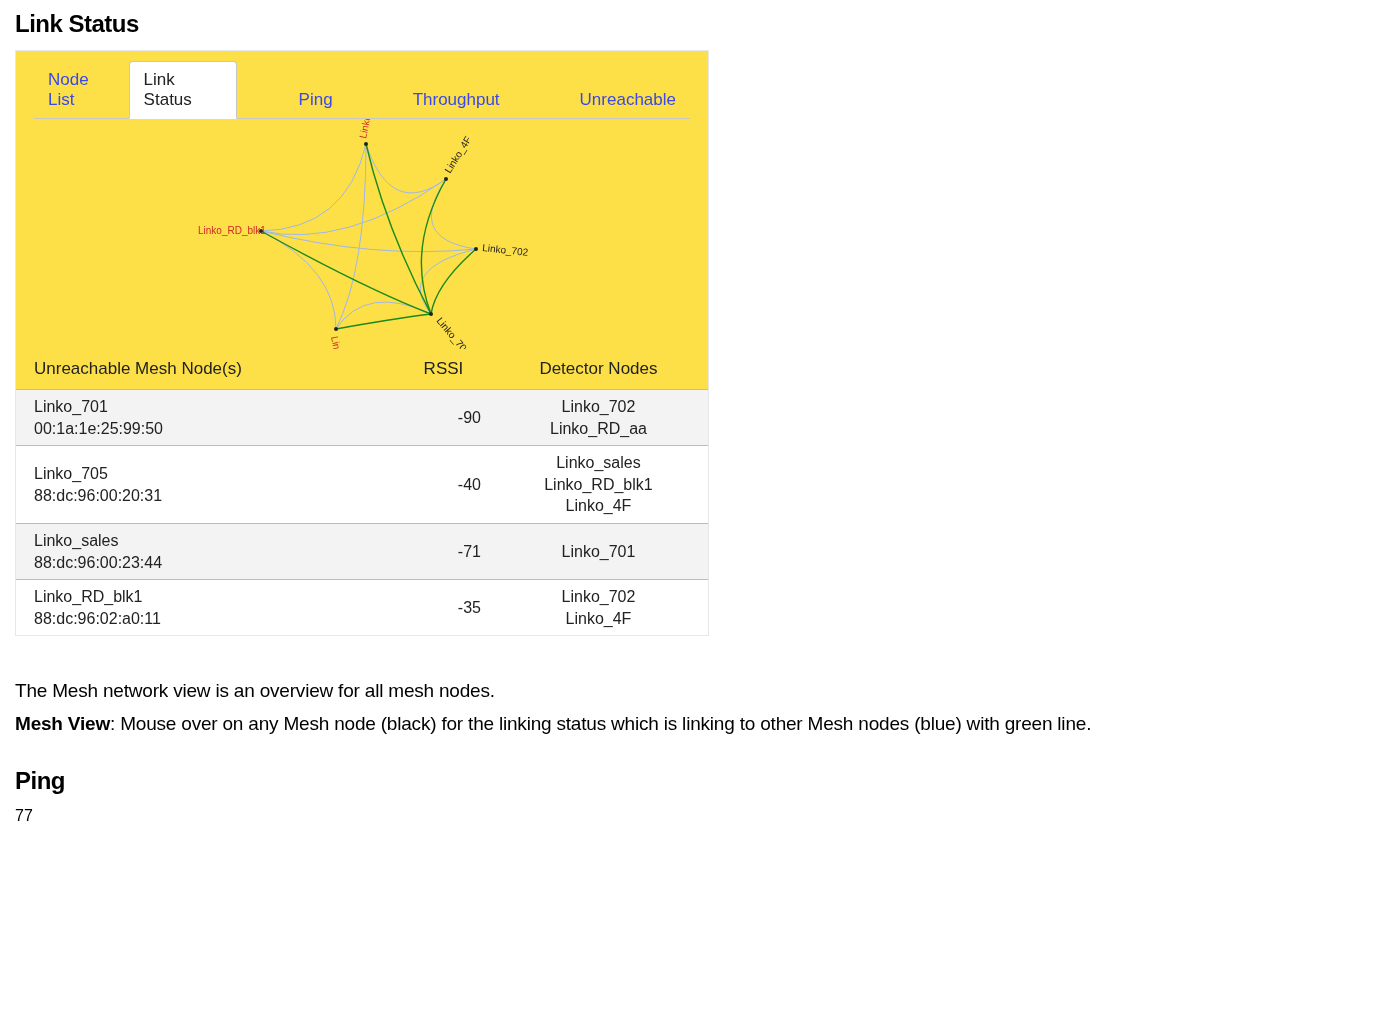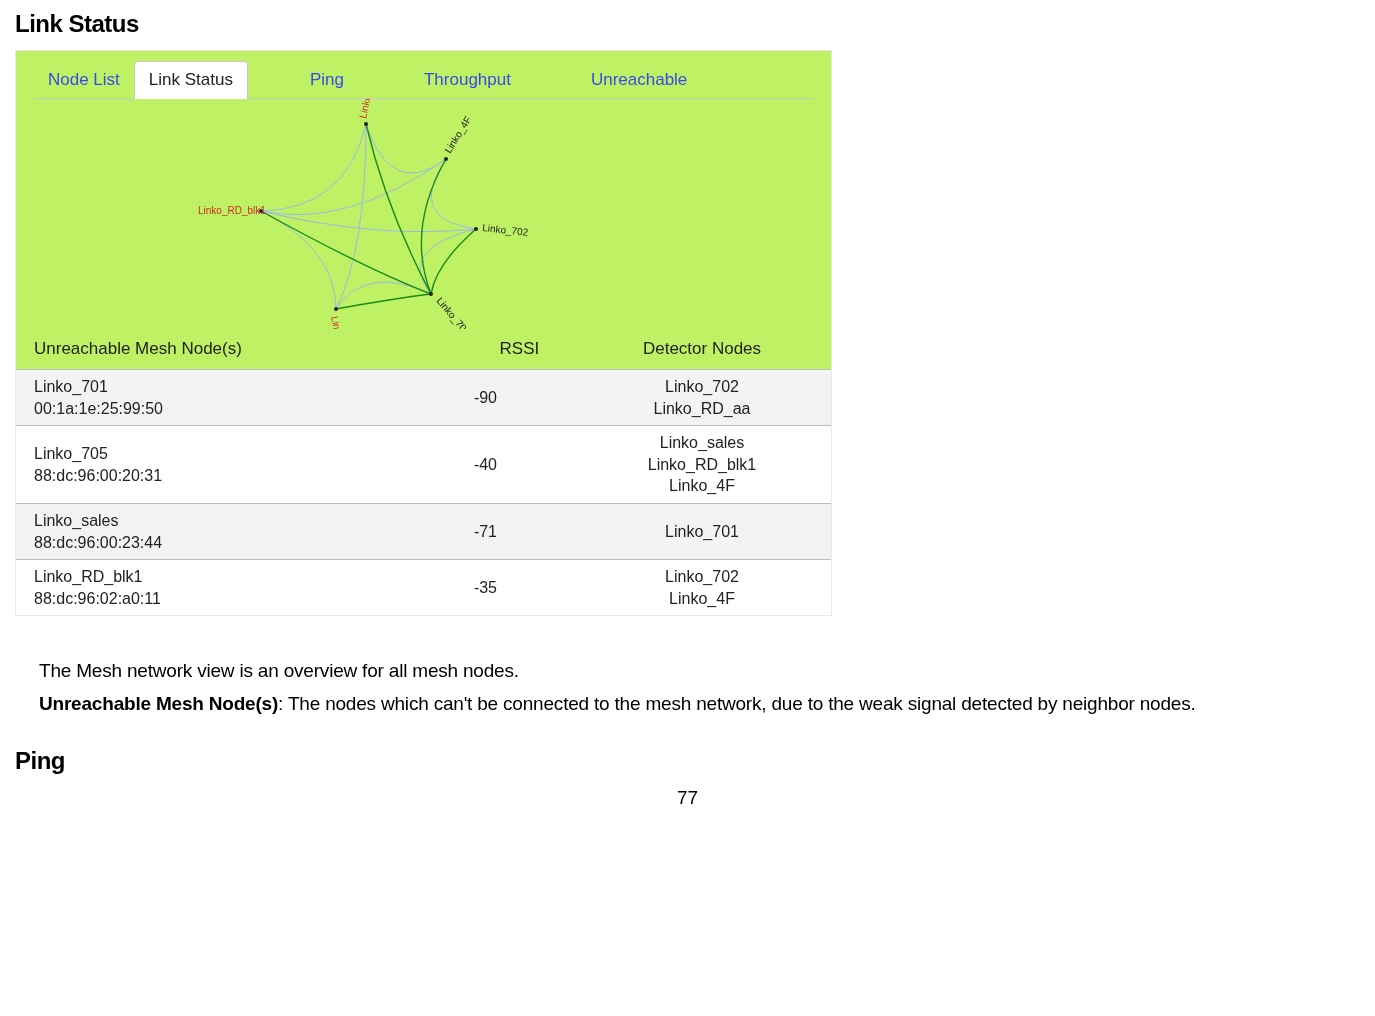--- a/index.html
+++ b/index.html
@@ -11,22 +11,22 @@
       padding: 10px 15px 30px 15px;
     }
     h2.section-title {
       font-size: 24px;
       font-weight: bold;
       margin-bottom: 12px;
       letter-spacing: -0.5px;
     }
     .screenshot-panel {
       border: 1px solid #e8e8e8;
-      width: 817px;
-      background: #bef264;
+      width: 694px;
+      background: #fde047;
     }
     .tabs {
       display: flex;
       align-items: flex-end;
       padding: 10px 18px 0 18px;
       font-size: 17px;
       color: #3a49e8;
     }
     .tab {
       padding: 8px 14px 8px 14px;
@@ -76,39 +76,38 @@
       text-align: center;
       padding: 10px 8px;
       font-size: 17px;
     }
     .mesh-table thead th:first-child { text-align: left; padding-left: 18px; }
     .mesh-table tbody tr { border-top: 1px solid #bcbcbc; }
     .mesh-table tbody tr:nth-child(odd) { background: #f3f3f3; }
     .mesh-table tbody tr:nth-child(even) { background: #fff; }
     .mesh-table td { padding: 6px 8px; vertical-align: middle; }
     .mesh-table td.col-node { text-align: left; padding-left: 18px; line-height: 1.35; }
-    .mesh-table td.col-rssi { text-align: left; }
+    .mesh-table td.col-rssi { text-align: right; }
     .mesh-table td.col-det { text-align: center; line-height: 1.35; }
     .description {
       margin-top: 40px;
       font-size: 19px;
       line-height: 1.6;
       letter-spacing: -0.2px;
     }
-    .description p { margin-bottom: 2px; margin-left: 24px; }
+    .description p { margin-bottom: 2px; }
     .description .term { font-weight: bold; }
     .ping-heading {
       font-size: 24px;
       font-weight: bold;
       margin-top: 28px;
       letter-spacing: -0.5px;
     }
     .page-num {
-      text-align: center;
-      font-size: 19px;
+      font-size: 16px;
       margin-top: 12px;
     }
   </style>
 </head>
 <body>
 
 <h2 class="section-title">Link Status</h2>
 
 <div class="screenshot-panel">
 
@@ -191,18 +190,18 @@
           <td class="col-rssi">-35</td>
           <td class="col-det">Linko_702<br>Linko_4F</td>
         </tr>
       </tbody>
   </table>
 
 </div>
 
 <div class="description">
   <p>The Mesh network view is an overview for all mesh nodes.</p>
-  <p><span class="term">Unreachable Mesh Node(s)</span><span>: The nodes which can't be connected to the mesh network, due to the weak signal detected by neighbor nodes.</span></p>
+  <p><span class="term">Mesh View</span><span>: Mouse over on any Mesh node (black) for the linking status which is linking to other Mesh nodes (blue) with green line.</span></p>
 </div>
 
 <h2 class="ping-heading">Ping</h2>
 
 <div class="page-num">77</div>
 
 </body></html>

